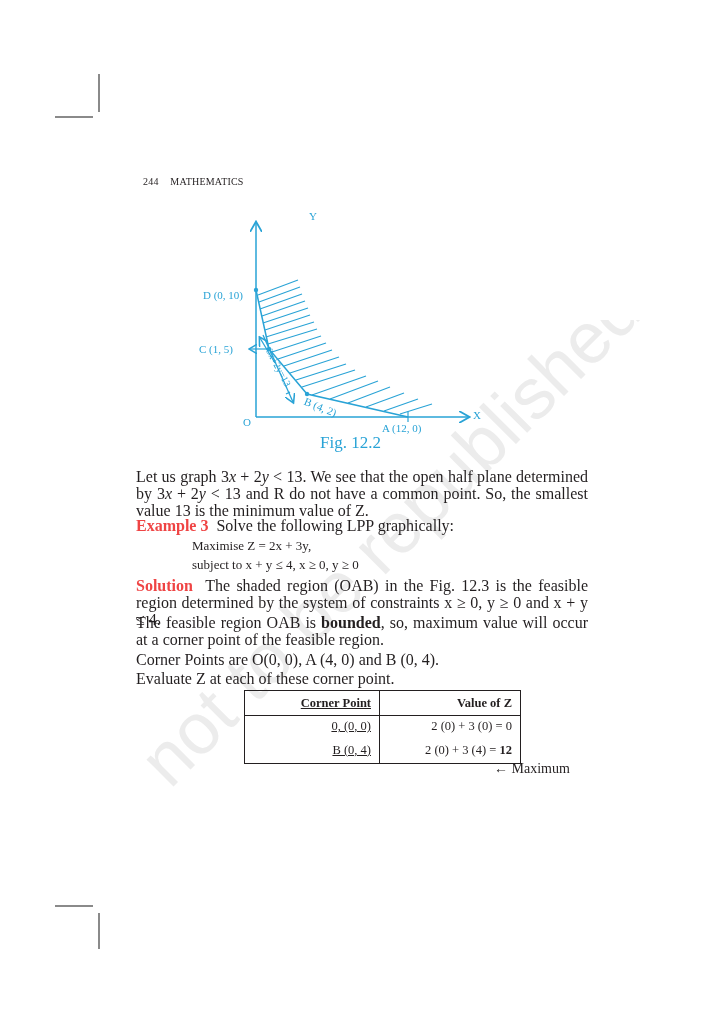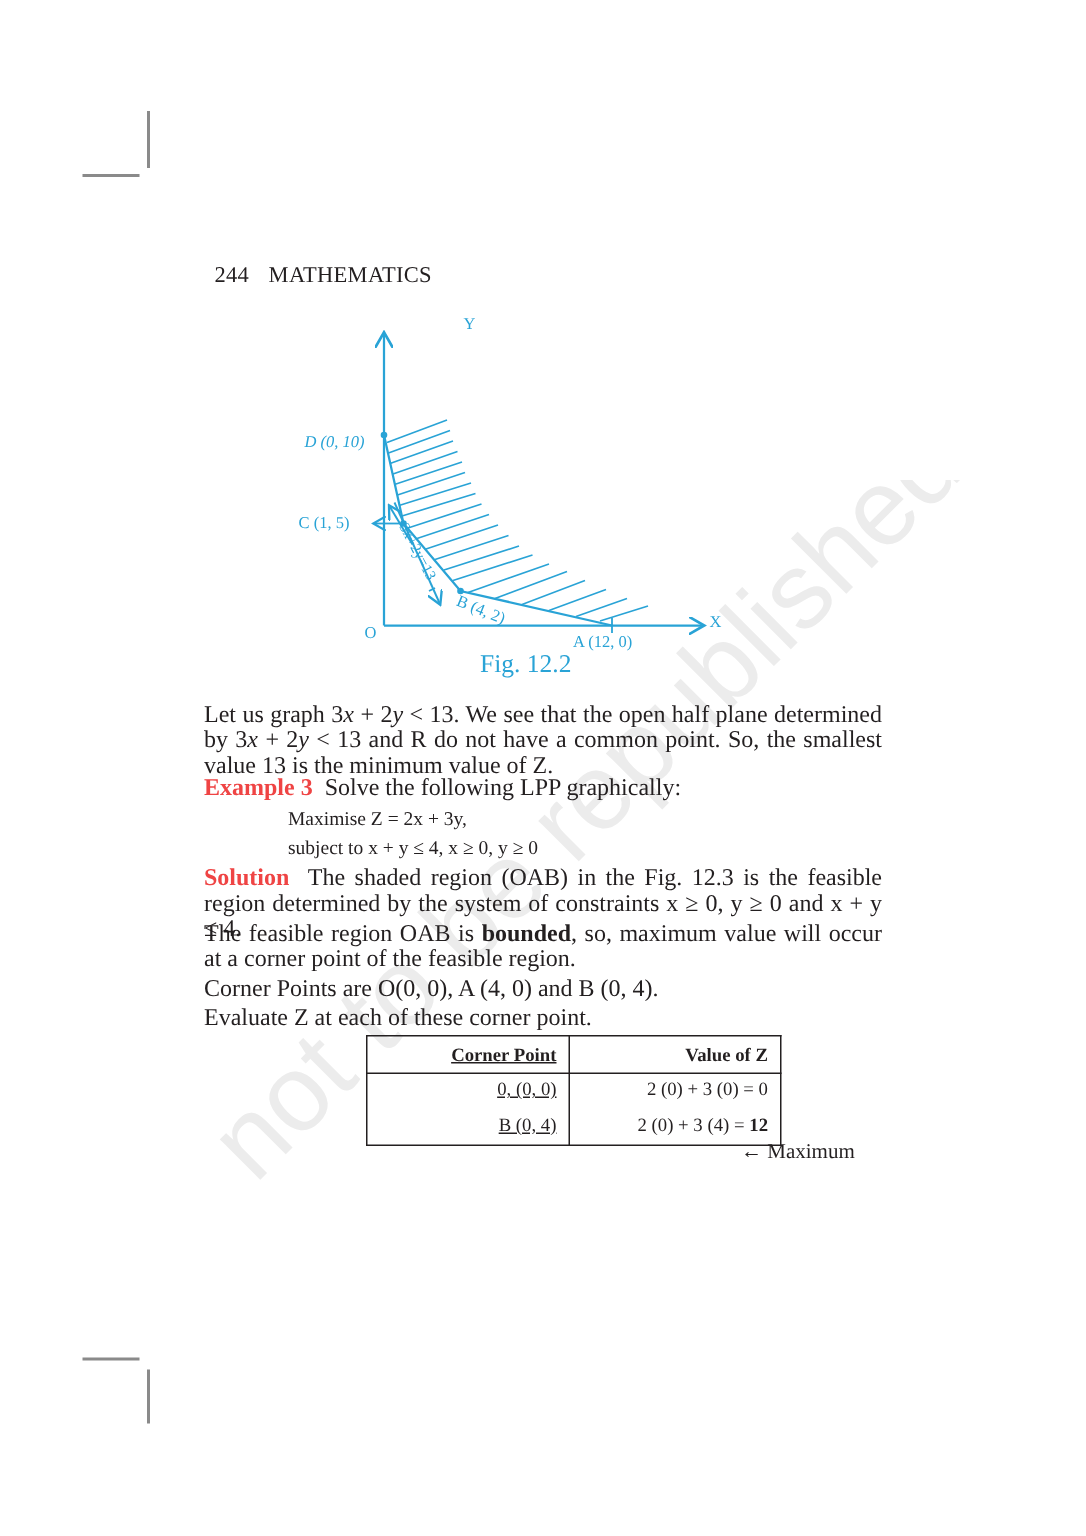--- a/index.html
+++ b/index.html
@@ -1,19 +1,19 @@
 <!DOCTYPE html>
 <html><head>
 <meta charset="utf-8">
 <style>
   html, body { margin:0; padding:0; background:#ffffff; }
   body { width:724px; height:1024px; position:relative; overflow:hidden;
          font-family:"Liberation Serif", "DejaVu Serif", serif; color:#231f20; }
   .crop { position:absolute; background:#8a8a8a; }
-  .running-head { position:absolute; left:143px; top:176px; font-size:15px; letter-spacing:0.2px; }
+  .running-head { position:absolute; left:143px; top:176px; font-size:10px; letter-spacing:0.2px; }
   .running-head .pg { margin-right:9px; }
   .figure { position:absolute; left:190px; top:205px; width:310px; height:245px; }
   .figure svg { position:absolute; left:0; top:0; }
   .fig-label { position:absolute; font-size:11px; color:#29a3d6; white-space:nowrap; }
   .caption { position:absolute; left:320px; top:433px; font-size:17px; color:#29a3d6; }
   .text { position:absolute; left:136px; width:452px; font-size:16px; line-height:17px; text-align:justify; }
   .text i { font-style:italic; }
   .blue-bold { color:#ef4444; font-weight:bold; }
   .indent { position:absolute; left:192px; font-size:13px; }
   table.cp { position:absolute; left:244px; top:690px; border-collapse:collapse; font-size:12.5px; }
@@ -89,21 +89,21 @@
     <line x1="79" y1="144" x2="60" y2="144" stroke="#29a3d6" stroke-width="1.2" marker-end="url(#arr)"></line>
 
     <circle cx="66" cy="85" r="2.2" fill="#29a3d6"></circle>
     <circle cx="79" cy="144" r="2.2" fill="#29a3d6"></circle>
     <circle cx="117" cy="189" r="2.2" fill="#29a3d6"></circle>
     <text x="76" y="146" transform="rotate(62 76 146)" font-family="Liberation Serif, serif" font-size="10" fill="#29a3d6">3x+2y=13</text>
   </svg>
   <span class="fig-label" style="left:119px;top:5px;">Y</span>
   <span class="fig-label" style="left:283px;top:204px;">X</span>
   <span class="fig-label" style="left:53px;top:211px;">O</span>
-  <span class="fig-label" style="left:13px;top:84px;font-style:italic;">D (0, 10)</span>
+  <span class="fig-label" style="left:13px;top:84px;">D (0, 10)</span>
   <span class="fig-label" style="left:9px;top:138px;">C (1, 5)</span>
   <span class="fig-label" style="left:117px;top:190px;transform:rotate(22deg);transform-origin:left top;">B (4, 2)</span>
   <span class="fig-label" style="left:192px;top:217px;">A (12, 0)</span>
 </div>
 <div class="caption">Fig. 12.2</div>
 
 <div class="text" style="top:468px;">
   <span>Let us graph 3</span><i>x</i><span> + 2</span><i>y</i><span> &lt; 13. We see that the open half plane determined by 3</span><i>x</i><span> + 2</span><i>y</i><span> &lt; 13 and R do not have a common point. So, the smallest value 13 is the minimum value of Z.</span>
 </div>
 

